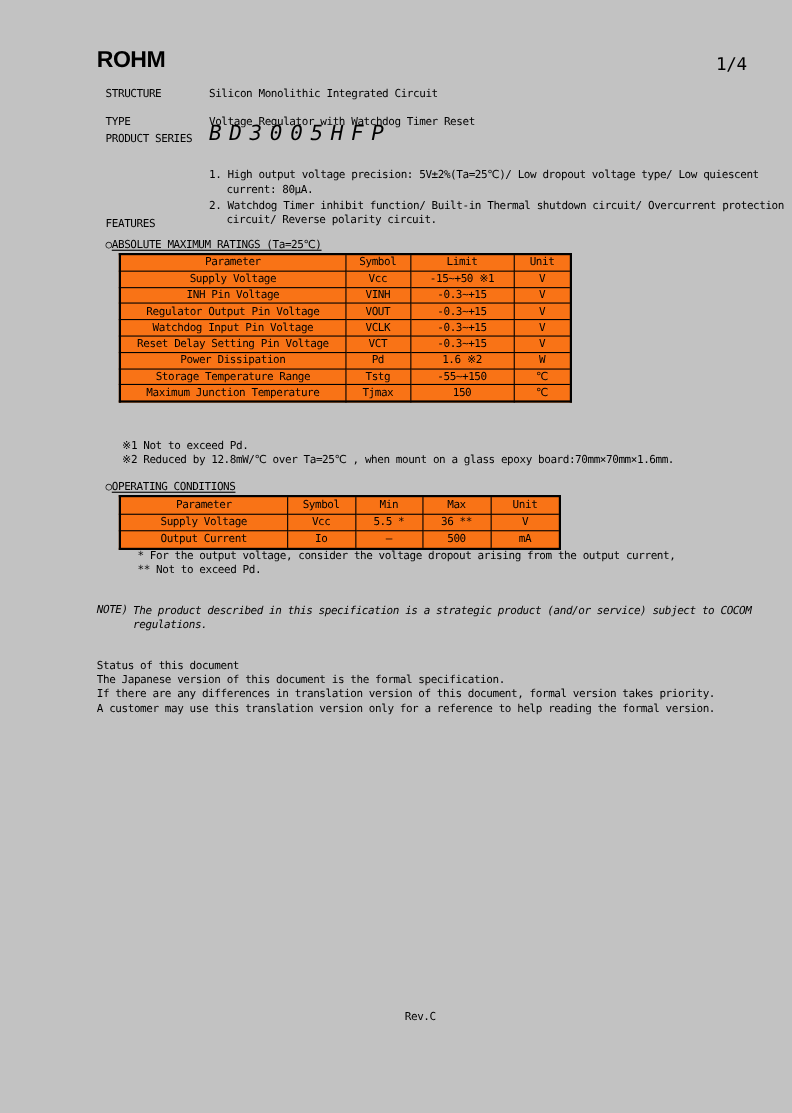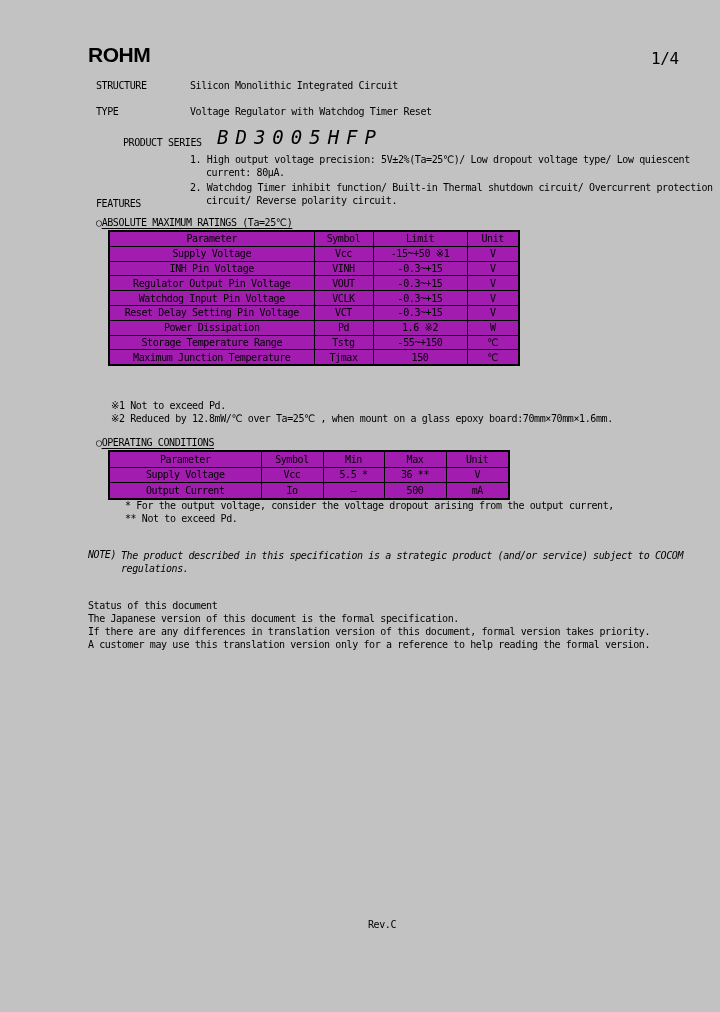--- a/index.html
+++ b/index.html
@@ -16,21 +16,21 @@
   
   .info-row{position:absolute;left:96px;display:flex;align-items:flex-end;}
   .info-label{width:94px;flex:none;}
   .series-value{font-size:19px;letter-spacing:7px;margin-top:-2px;font-style:italic;}
   .features-list{width:535px;}
   .feature{padding-left:16px;text-indent:-16px;line-height:13px;margin-bottom:2px;}
   
   .section-head{font-size:10px;}
   .section-head .title{text-decoration:underline;text-underline-offset:2px;}
   
-  table{border-collapse:collapse;table-layout:fixed;background:#a21caf;}
+  table{border-collapse:collapse;table-layout:fixed;background:#f97316;}
   .spec-table{border:2px solid #000;}
   .spec-table th,.spec-table td{
     border:1px solid #000;text-align:center;vertical-align:middle;
     font-weight:normal;font-size:10px;letter-spacing:-0.4px;padding:0 2px;
     overflow:hidden;white-space:nowrap;
   }
   .amr th,.amr td{height:13.8px;}
   .oc th,.oc td{height:14.5px;}
   .notes{line-height:12.8px;}
   .note-block{display:flex;}
@@ -49,21 +49,21 @@
   <div class="info-row" style="top:80px;">
     <div class="info-label">STRUCTURE</div>
     <div class="info-value">Silicon Monolithic Integrated Circuit</div>
   </div>
 
   <div class="info-row" style="top:106px;">
     <div class="info-label">TYPE</div>
     <div class="info-value">Voltage Regulator with Watchdog Timer Reset</div>
   </div>
 
-  <div class="info-row" style="top:128px;margin-left:27px;">
+  <div class="info-row" style="top:112px;">
     <div class="info-label">PRODUCT SERIES</div>
     <div class="info-value series-value">BD3005HFP</div>
   </div>
 
   <div class="info-row" style="top:153px;">
     <div class="info-label">FEATURES</div>
     <div class="features-list">
         <div class="feature">1. High output voltage precision: 5V±2%(Ta=25℃)/ Low dropout voltage type/ Low quiescent current: 80μA.</div>
         <div class="feature">2. Watchdog Timer inhibit function/ Built-in Thermal shutdown circuit/ Overcurrent protection circuit/ Reverse polarity circuit.</div>
       </div>

